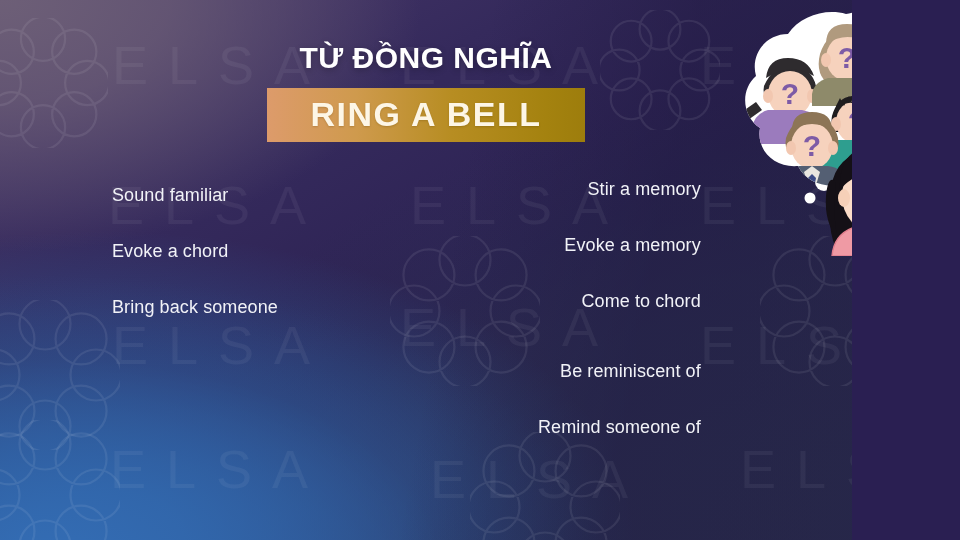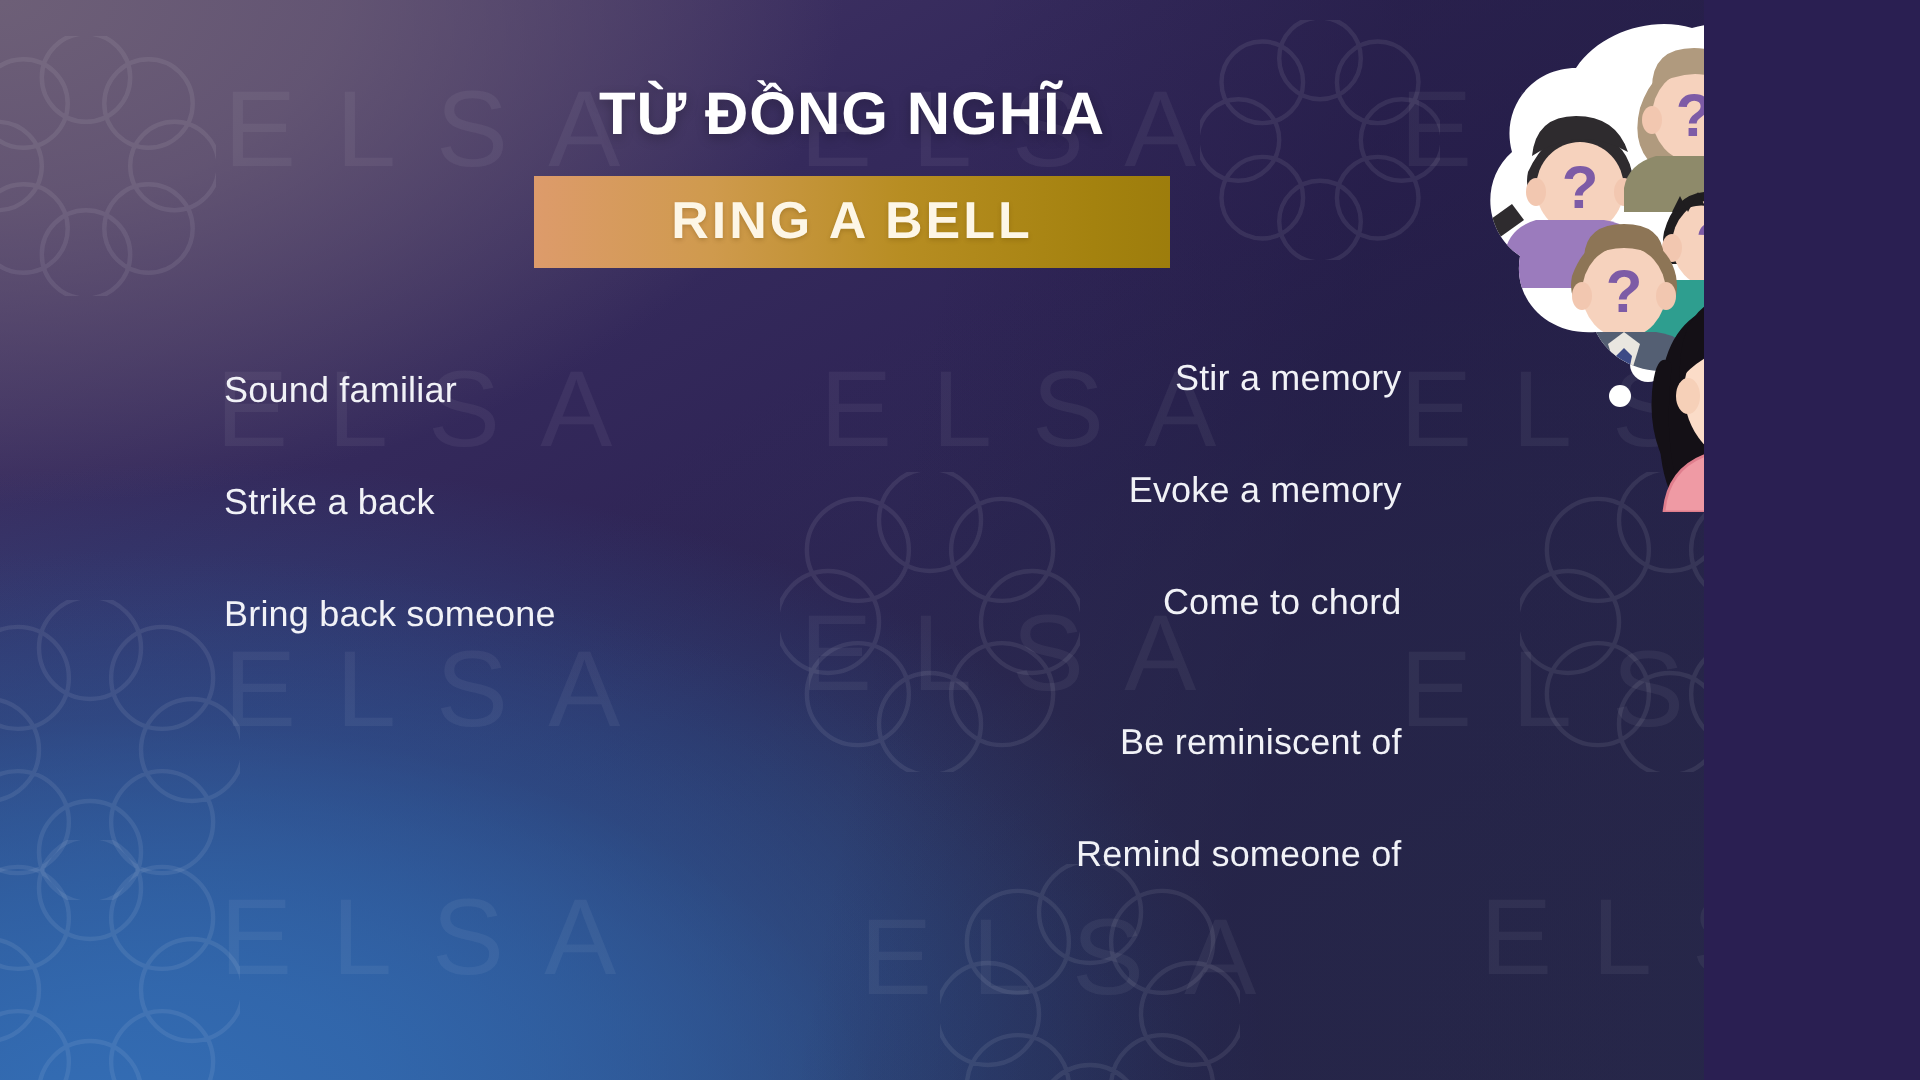--- a/index.html
+++ b/index.html
@@ -68,21 +68,21 @@
   }
   .banner-wrap { margin-top:14px; display:flex; justify-content:center; }
   .banner {
     display:inline-block;
     padding:9px 30px 11px 30px;
     min-width:318px;
     background:linear-gradient(90deg,#dd9b6b 0%, #cf9a4d 28%, #b78d22 58%, #a4820f 88%, #9d7d0c 100%);
     text-align:center;
   }
   .banner-text {
-    font-size:26px;
+    font-size:34px;
     font-weight:bold;
     color:#fdf6e6;
     letter-spacing:1.5px;
     line-height:1;
     text-shadow:0 1px 2px rgba(90,60,0,0.25);
   }
 
   
   .col {
     position:absolute;
@@ -179,21 +179,21 @@
     <div class="title-main">TỪ ĐỒNG NGHĨA</div>
     <div class="banner-wrap">
       <div class="banner">
         <div class="banner-text">RING A BELL</div>
       </div>
     </div>
   </div>
 
   <div class="col col-left">
     <div class="syn-item">Sound familiar</div>
-    <div class="syn-item">Strike a back</div>
+    <div class="syn-item">Evoke a chord</div>
     <div class="syn-item">Bring back someone</div>
   </div>
 
   <div class="col col-right">
     <div class="syn-item">Stir a memory</div>
     <div class="syn-item" style="">Evoke a memory</div>
     <div class="syn-item" style="margin-bottom:52px">Come to chord</div>
     <div class="syn-item">Be reminiscent of</div>
     <div class="syn-item" style="margin-bottom:42px">Remind someone of</div>
   </div>

